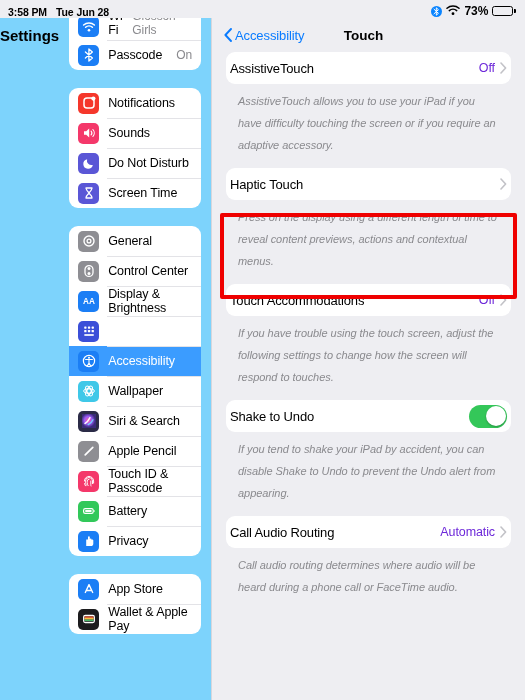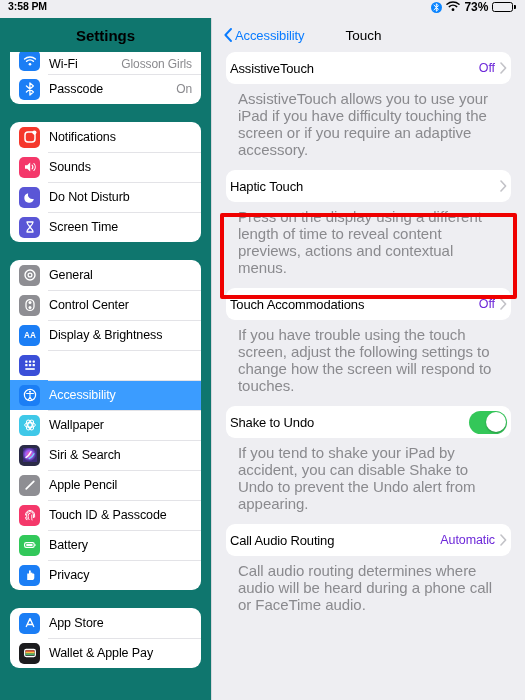--- a/index.html
+++ b/index.html
@@ -7,21 +7,21 @@
     width: 525px; height: 700px;
     font-family: "Liberation Sans", sans-serif;
     background: #eeeef2;
     overflow: hidden;
   }
   .screen { position: relative; width: 525px; height: 700px; display: flex; flex-direction: column; }
 
   
   .statusbar {
     height: 18px; flex: 0 0 18px;
-    display: flex; align-items: flex-start;
+    display: flex; align-items: flex-end;
     padding: 0 9px 0 8px;
     font-size: 10.5px; font-weight: bold; color: #000;
   }
   .sb-time { letter-spacing: -0.1px; }
   .sb-date { margin-left: 9px; letter-spacing: -0.1px; margin-top: 40px; }
   .sb-right { margin-left: auto; display: flex; align-items: center; gap: 4px; }
   .bt-badge {
     width: 11px; height: 11px; border-radius: 50%;
     background: #0a84ff; display: flex; align-items: center; justify-content: center;
   }
@@ -35,22 +35,22 @@
   }
   .batt-fill { height: 100%; width: 73%; background: #000; border-radius: 1.2px; }
   .batt-cap { width: 1.6px; height: 4px; background: #000; border-radius: 0 1px 1px 0; margin-left: 1px; }
 
   
   .body { flex: 1; display: flex; min-height: 0; }
 
   
   .sidebar {
     width: 212px; flex: 0 0 212px;
-    background: #0f766e;
-    display: flex; flex-direction: column;
+    background: #7dd3fc;
+    display: flex; flex-direction: row;
     position: relative;
     border-right: 1px solid #d6d6dc;
     justify-content: space-between;
   }
   .sb-title {
     height: 34px; flex: 0 0 34px;
     display: flex; align-items: center; justify-content: center;
     font-size: 15px; font-weight: bold; color: #000;
   }
   .sb-scroll { flex: 1; overflow: hidden; position: relative; }
@@ -97,37 +97,37 @@
     display: flex; align-items: center;
     padding: 0 12px; position: relative;
   }
   .back {
     display: flex; align-items: center; gap: 3px;
     color: #0a7cff; font-size: 13px; letter-spacing: -0.1px;
   }
   .chev-back { display: block; }
   .det-title {
     position: absolute; left: 0; right: 10px; text-align: center;
-    font-size: 13.5px; font-weight: normal; color: #000; pointer-events: none;
+    font-size: 13.5px; font-weight: bold; color: #000; pointer-events: none;
   }
   .det-scroll { flex: 1; padding: 0 14px; overflow: hidden; }
 
   .card {
     background: #fff; border-radius: 9px;
     padding: 0 4px;
   }
   .card-row {
     display: flex; align-items: center; height: 32px;
   }
   .card-label { font-size: 13px; color: #000; letter-spacing: -0.15px; }
   .card-value { margin-left: auto; font-size: 12.5px; color: #6d28d9; margin-right: 5px; letter-spacing: -0.1px; }
   .chev-r { display: block; flex: 0 0 auto; }
   .footnote {
-    font-size: 15px; line-height: 17px; color: #8a8a8e;
-    padding: 6px 12px 0 12px; letter-spacing: -0.05px;
+    font-size: 11px; line-height: 22px; color: #8a8a8e;
+    padding: 6px 12px 0 12px; letter-spacing: -0.05px; font-style: italic;
   }
   .sec { margin-bottom: 12px; }
 
   
   .toggle {
     margin-left: auto; width: 38px; height: 23px; border-radius: 12px;
     background: #34c759; position: relative; flex: 0 0 38px;
   }
   .toggle .knob {
     position: absolute; top: 1.5px; right: 1.5px;

